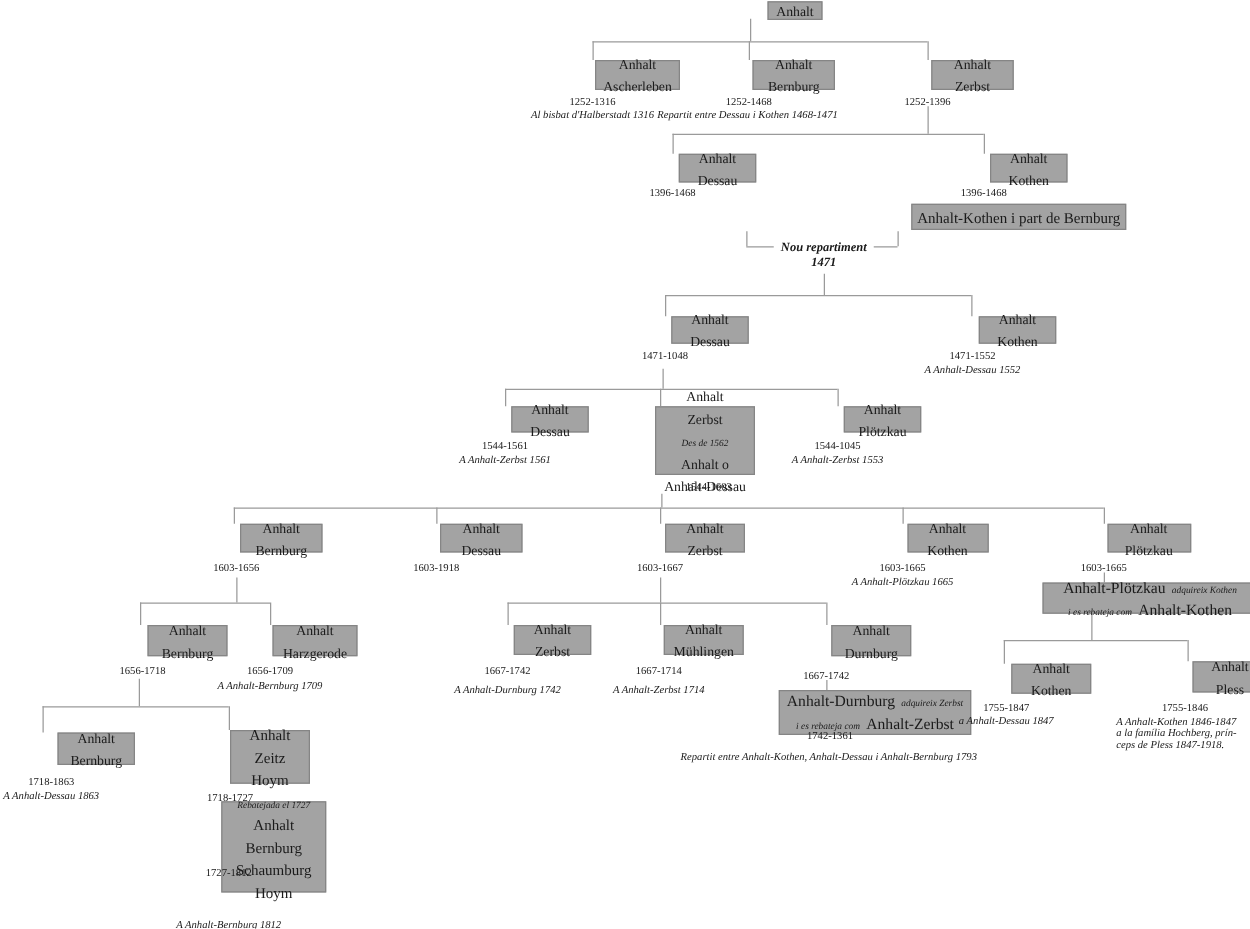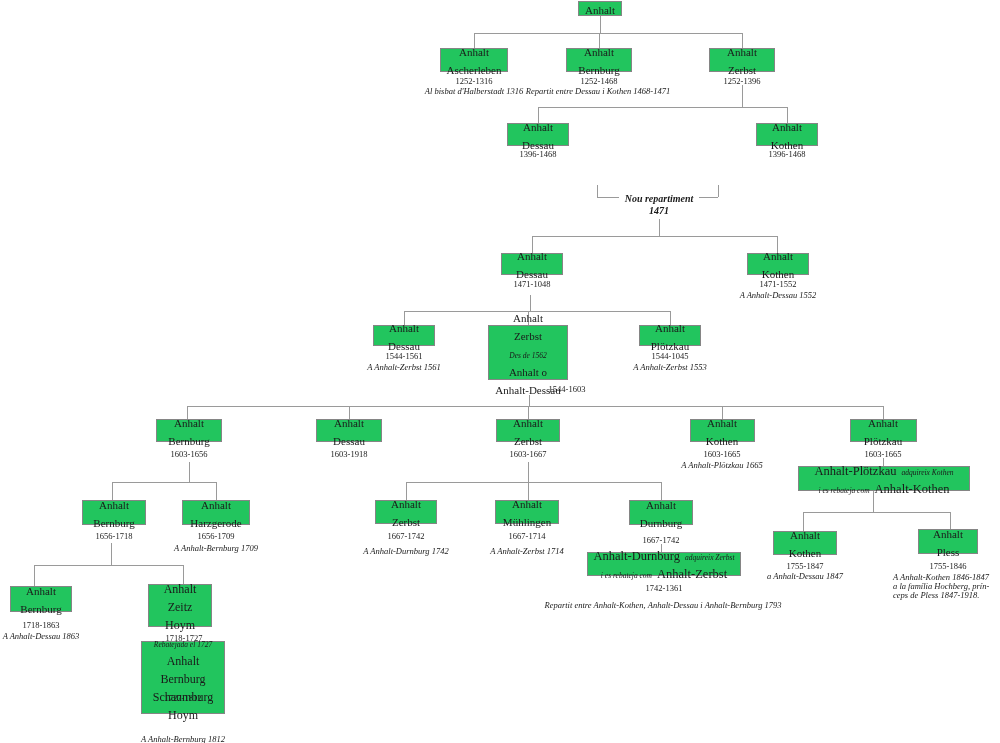--- a/index.html
+++ b/index.html
@@ -9,23 +9,24 @@
     width:1000px;height:743px;
     background:var(--bg,#ffffff);
     font-family:"Liberation Serif","DejaVu Serif",serif;
     color:var(--txt,#1a1a1a);
     overflow:hidden;
   }
   .cline{position:absolute;background:var(--line,#9a9a9a);}
   .box{
     position:absolute;box-sizing:border-box;
     border:1px solid var(--border,#858585);
-    background:#22c55e;
+    background:#a3a3a3;
     display:flex;flex-direction:column;justify-content:center;
     text-align:center;
+    margin-left:36px;
   }
   .bline{width:100%;text-align:center;}
   .bline span{display:inline-block;}
   .bline span + span{margin-left:5px;}
   .k-n{font-size:11px;line-height:11px;}
   .k-nl{font-size:12px;line-height:13.5px;}
   .k-w{font-size:12px;line-height:13px;white-space:nowrap;}
   .k-si{font-size:7.5px;font-style:italic;line-height:9px;}
   .k-bg{font-size:12.5px;line-height:13px;}
   .lab{position:absolute;white-space:nowrap;}
@@ -102,20 +103,23 @@
       <div class="bline"><span class="k-n">Zerbst</span></div>
     </div>
     <div class="box" style="left: 507px; top: 123px; width: 62px; height: 23px;">
       <div class="bline"><span class="k-n">Anhalt</span></div>
       <div class="bline"><span class="k-n">Dessau</span></div>
     </div>
     <div class="box" style="left: 756px; top: 123px; width: 62px; height: 23px;">
       <div class="bline"><span class="k-n">Anhalt</span></div>
       <div class="bline"><span class="k-n">Kothen</span></div>
     </div>
+    <div class="box" style="left: 693px; top: 163px; width: 172px; height: 21px;">
+      <div class="bline"><span class="k-w">Anhalt-Kothen i part de Bernburg</span></div>
+    </div>
     <div class="box" style="left: 501px; top: 253px; width: 62px; height: 22px;">
       <div class="bline"><span class="k-n">Anhalt</span></div>
       <div class="bline"><span class="k-n">Dessau</span></div>
     </div>
     <div class="box" style="left: 747px; top: 253px; width: 62px; height: 22px;">
       <div class="bline"><span class="k-n">Anhalt</span></div>
       <div class="bline"><span class="k-n">Kothen</span></div>
     </div>
     <div class="box" style="left: 373px; top: 325px; width: 62px; height: 21px;">
       <div class="bline"><span class="k-n">Anhalt</span></div>
@@ -169,21 +173,21 @@
       <div class="bline"><span class="k-n">Zerbst</span></div>
     </div>
     <div class="box" style="left: 495px; top: 500px; width: 64px; height: 24px;">
       <div class="bline"><span class="k-n">Anhalt</span></div>
       <div class="bline"><span class="k-n">Mühlingen</span></div>
     </div>
     <div class="box" style="left: 629px; top: 500px; width: 64px; height: 25px;">
       <div class="bline"><span class="k-n">Anhalt</span></div>
       <div class="bline"><span class="k-n">Durnburg</span></div>
     </div>
-    <div class="box" style="left: 587px; top: 552px; width: 154px; height: 24px; font-family: Liberation Serif, serif;">
+    <div class="box" style="left: 587px; top: 552px; width: 154px; height: 36px; font-family: Liberation Serif, serif;">
       <div class="bline"><span class="k-bg">Anhalt-Durnburg</span><span class="k-si">adquireix Zerbst</span></div>
       <div class="bline"><span class="k-si">i es rebateja com</span><span class="k-bg">Anhalt-Zerbst</span></div>
     </div>
     <div class="box" style="left: 773px; top: 531px; width: 64px; height: 24px;">
       <div class="bline"><span class="k-n">Anhalt</span></div>
       <div class="bline"><span class="k-n">Kothen</span></div>
     </div>
     <div class="box" style="left: 918px; top: 529px; width: 60px; height: 25px;">
       <div class="bline"><span class="k-n">Anhalt</span></div>
       <div class="bline"><span class="k-n">Pless</span></div>

